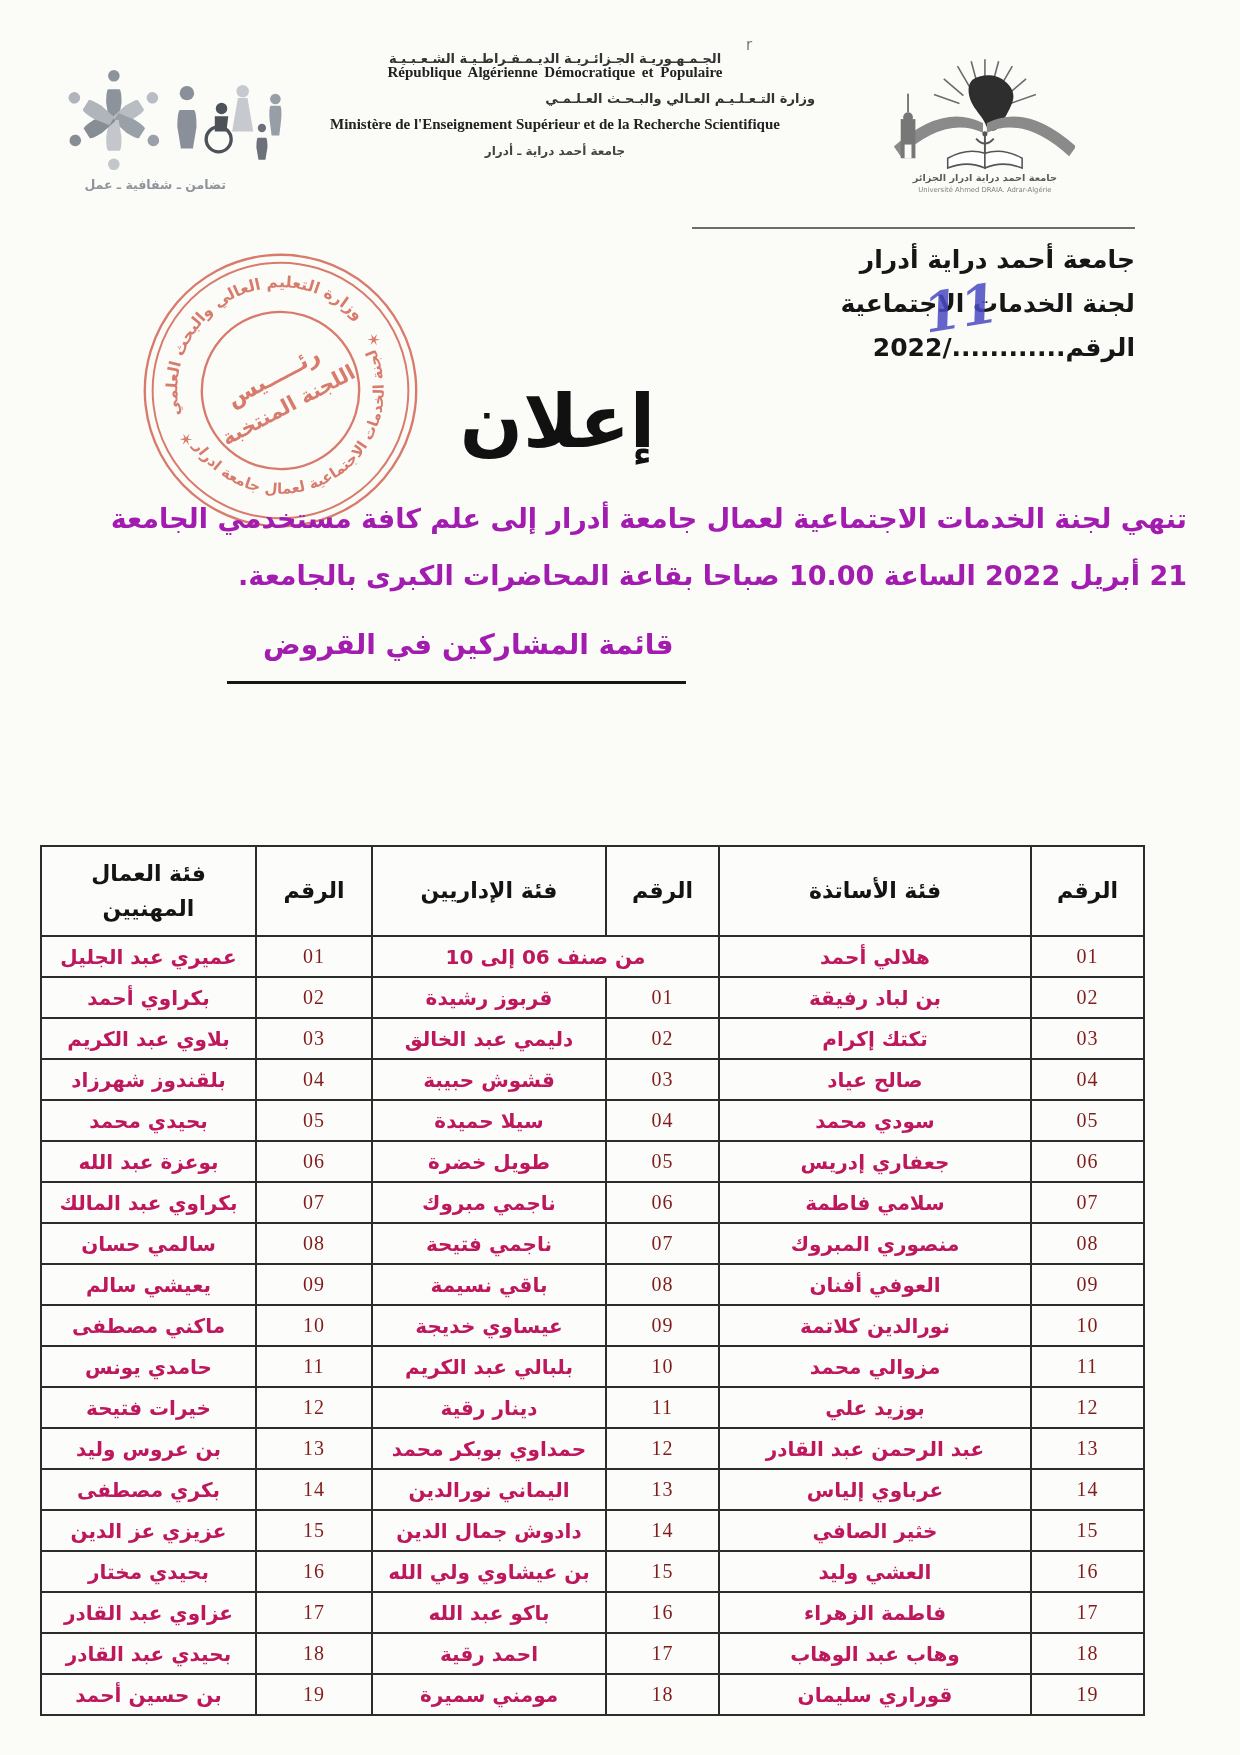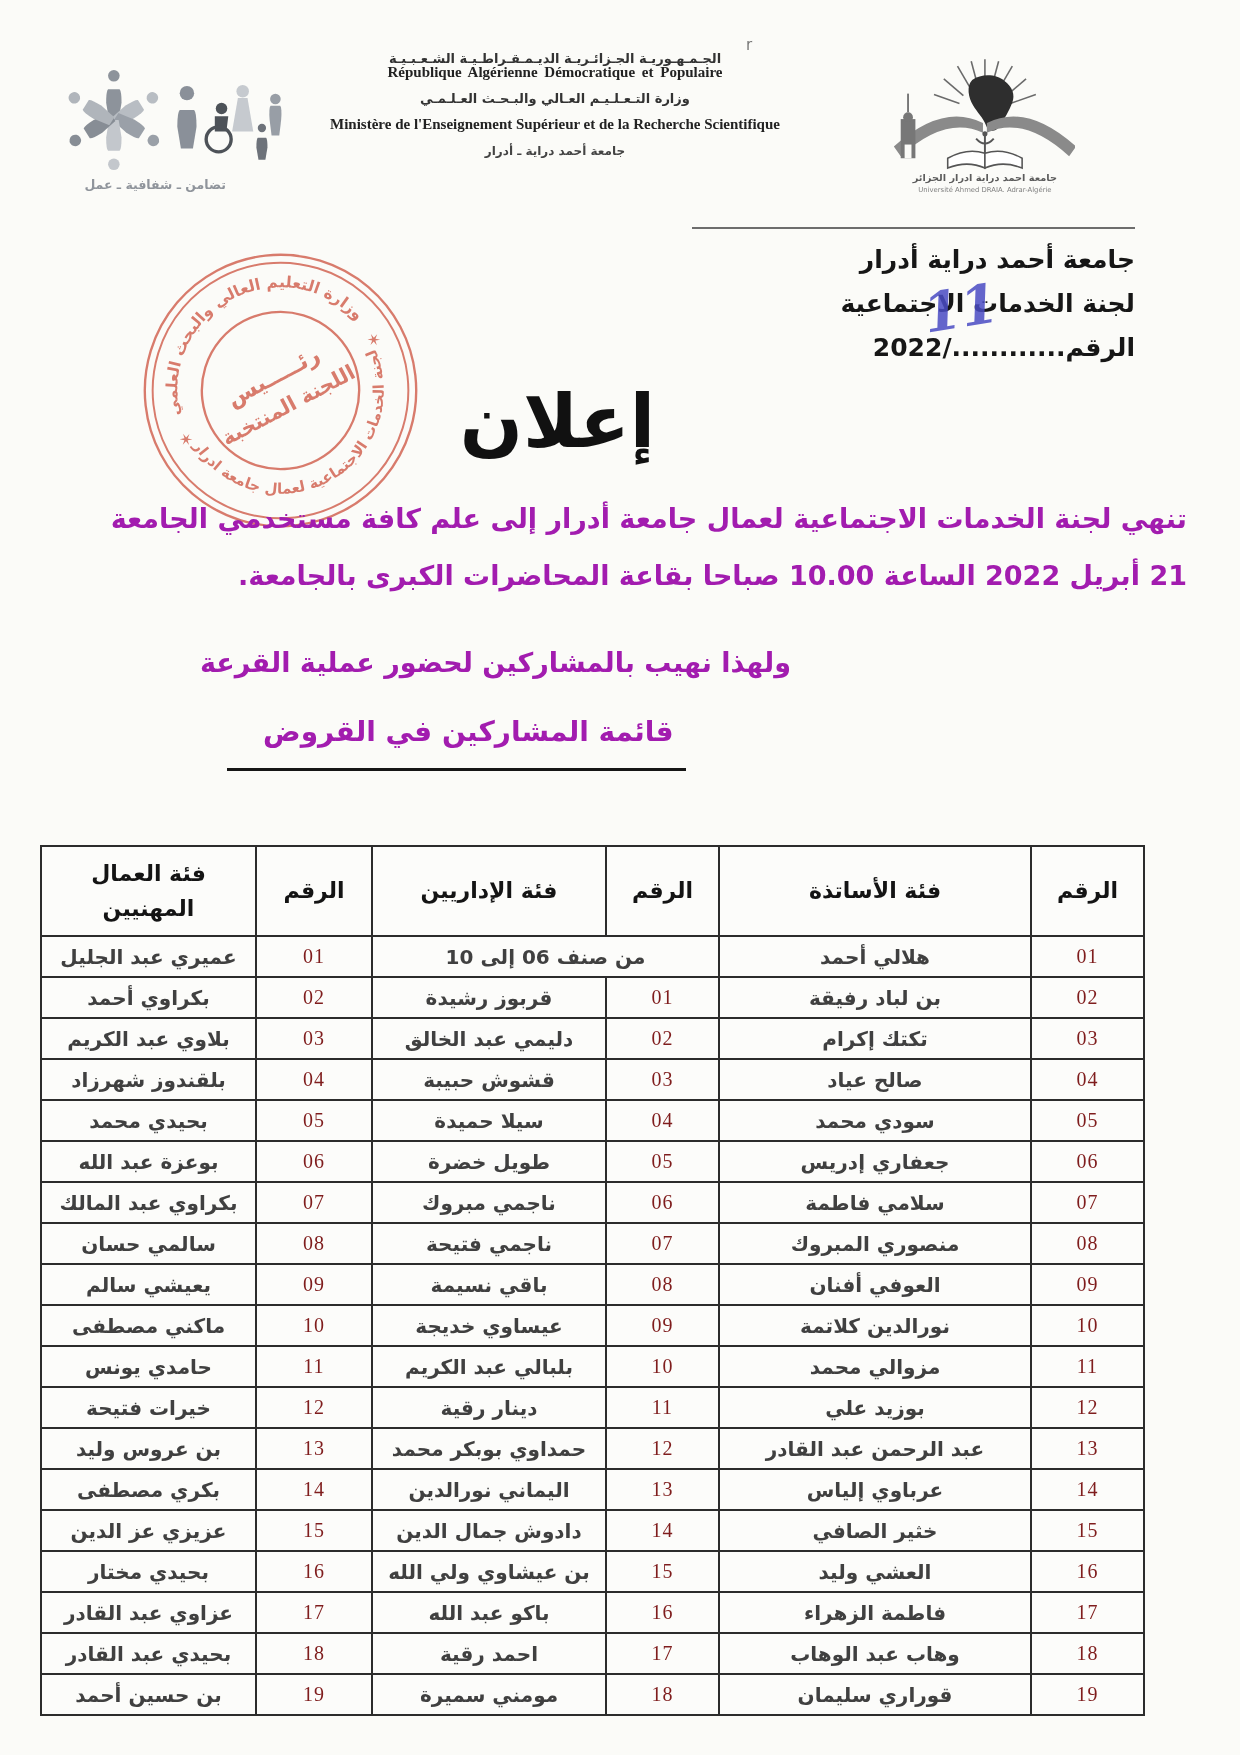--- a/index.html
+++ b/index.html
@@ -12,21 +12,21 @@
     font-family:"DejaVu Sans",sans-serif;
     color:#1c1c1c;
   }
   
   .hdr-center{
     position:absolute;left:295px;top:52px;width:520px;
     text-align:center;line-height:1;
   }
   .hdr-ar1{font-size:13px;font-weight:700;color:#333;}
   .hdr-fr{font-family:"Liberation Serif",serif;font-weight:700;font-size:15px;color:#222;margin-bottom:12px;word-spacing:3px;}
-  .hdr-ar2{font-size:13px;font-weight:700;color:#333;margin-bottom:12px;}
+  .hdr-ar2{font-size:13px;font-weight:700;color:#333;margin-bottom:12px;text-align:right;}
   .hdr-fr2{font-family:"Liberation Serif",serif;font-weight:700;font-size:15px;color:#222;margin-bottom:13px;}
   .hdr-ar3{font-size:12px;font-weight:700;color:#444;}
   .logo-left{position:absolute;left:35px;top:42px;width:250px;height:160px;}
   .logo-right{position:absolute;left:840px;top:48px;width:235px;height:150px;}
   .artifact{position:absolute;left:746px;top:36px;font-size:15px;color:#777;}
   .divider{position:absolute;left:692px;top:227px;width:443px;height:2px;background:#6d6d6d;}
   
   .ref-block{
     position:absolute;right:105px;top:238px;width:430px;
     direction:rtl;text-align:right;
@@ -68,21 +68,21 @@
   }
   .participants th,.participants td{
     border:2px solid #2c2c2c;text-align:center;vertical-align:middle;
     overflow:hidden;
   }
   .participants th{
     height:88px;font-size:22px;font-weight:700;color:#141414;
     padding:0 6px;line-height:1.6;
   }
   .participants td{height:37px;}
-  .c-name{font-size:20px;font-weight:700;color:#404040;}
+  .c-name{font-size:20px;font-weight:700;color:#be185d;}
   .c-num{
     font-family:"Liberation Serif",serif;font-size:20px;font-weight:400;
     color:#7f1d1d;letter-spacing:1px;
   }
 </style>
 </head>
 <body>
 
 <div class="page">
 
@@ -222,21 +222,20 @@
         <text x="150" y="174" font-size="21" font-weight="bold" text-anchor="middle">اللجنة المنتخبة</text>
       </g>
     </svg>
   </div>
 
   <div class="doc-title">إعلان</div>
 
   <div class="body-text">
     <div>تنهي لجنة الخدمات الاجتماعية لعمال جامعة أدرار إلى علم كافة مستخدمي الجامعة</div>
     <div>21 أبريل 2022 الساعة 10.00 صباحا بقاعة المحاضرات الكبرى بالجامعة.</div>
-    <div class="p4"><span>ولهذا نهيب بالمشاركين لحضور عملية القرعة</span></div>
     <div class="p5wrap"><span>قائمة المشاركين في القروض</span></div>
   </div>
 
   <div class="tbl-wrap">
     <table class="participants">
       <colgroup>
         <col style="width:113px">
           <col style="width:312px">
         <col style="width:113px">
           <col style="width:234px">

